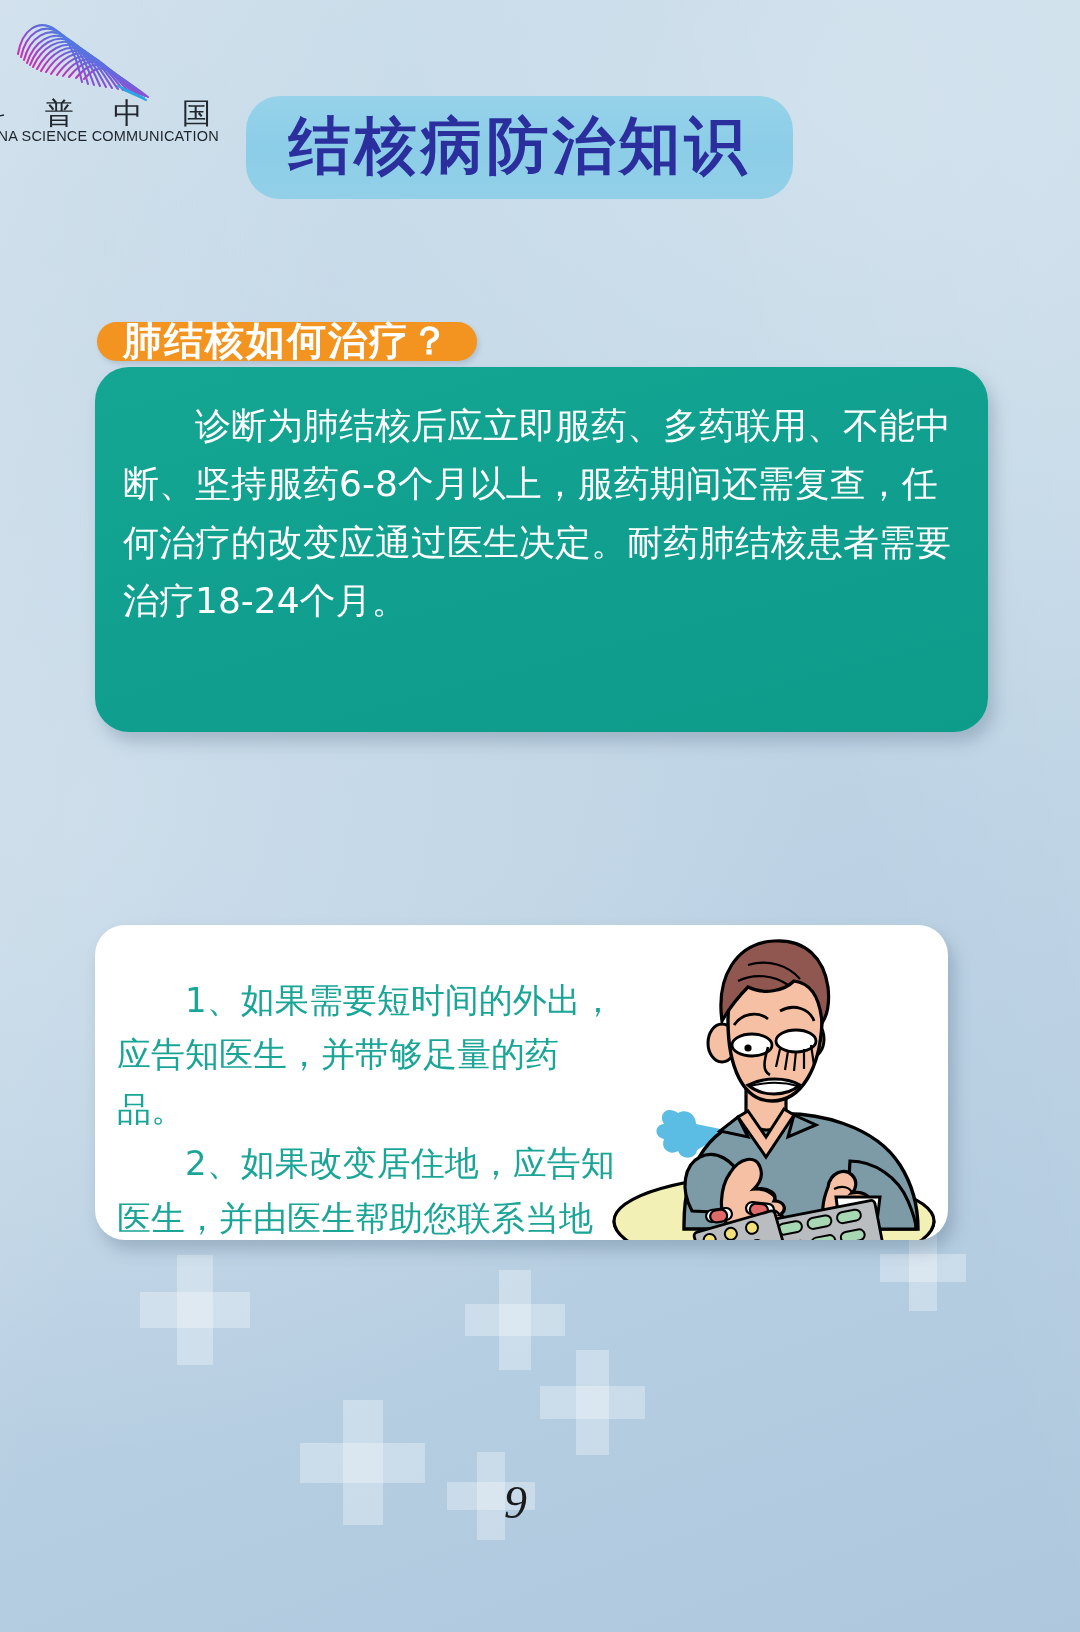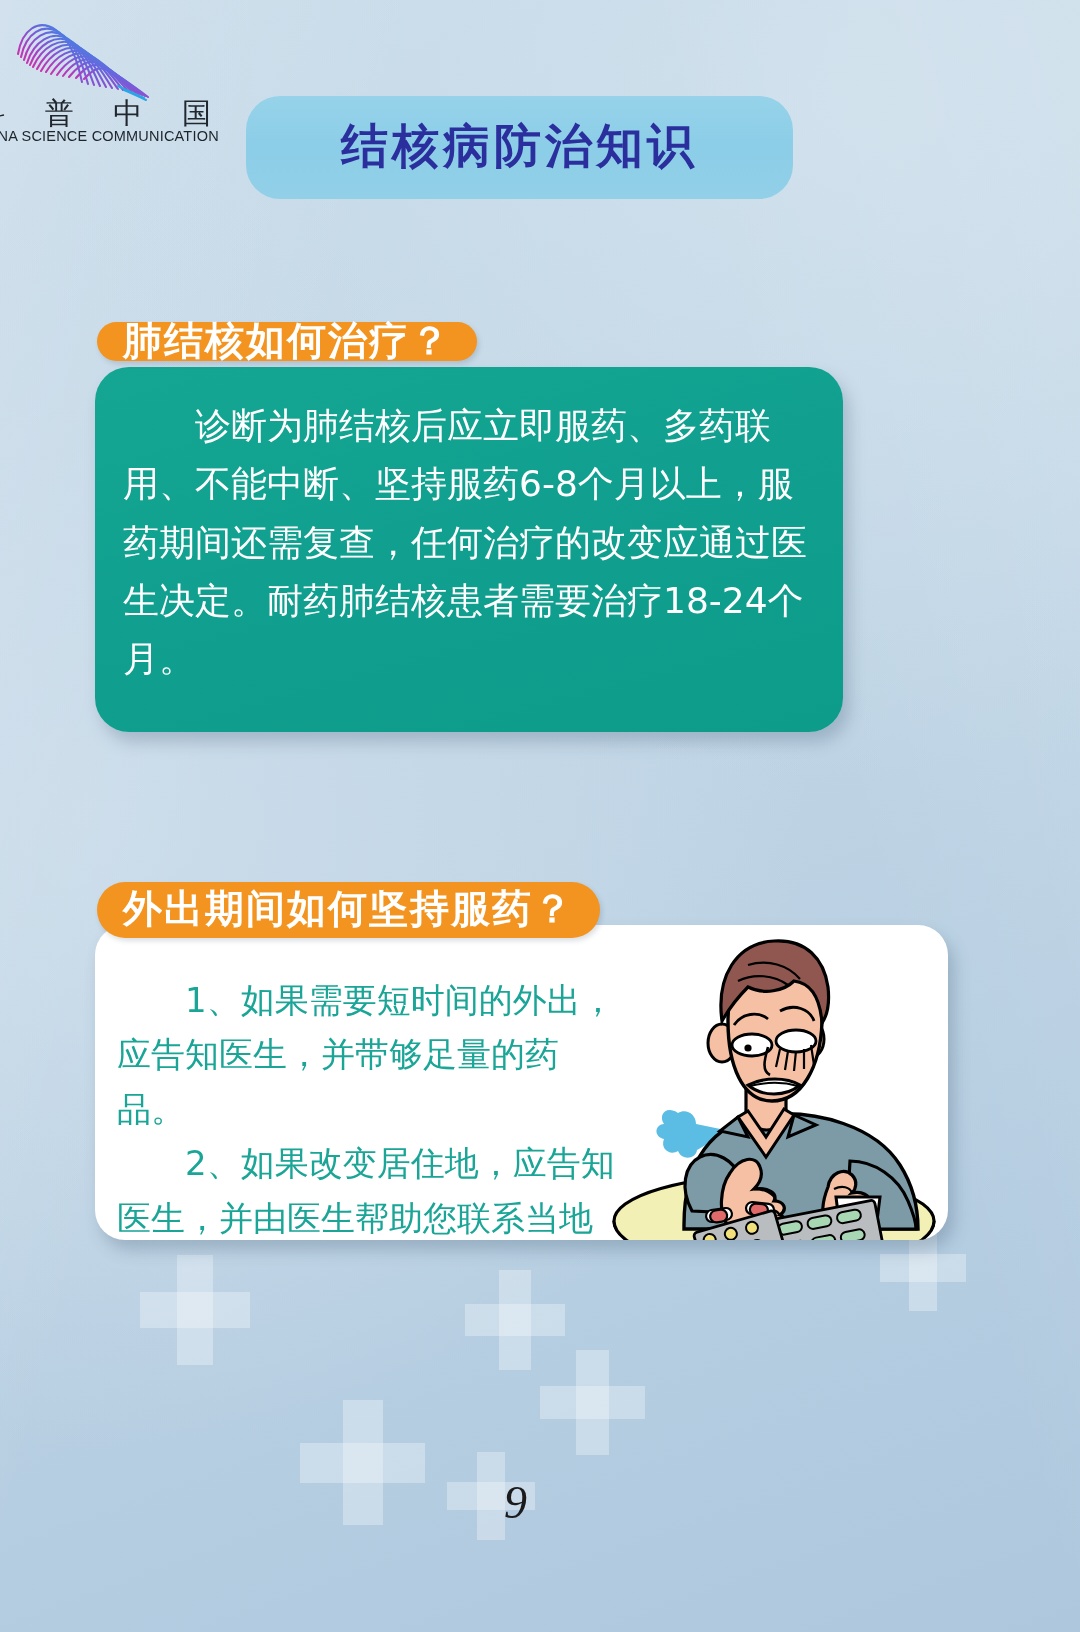--- a/index.html
+++ b/index.html
@@ -102,21 +102,21 @@
     top: 96px;
     width: 547px;
     height: 103px;
     background: linear-gradient(180deg, #96d3ea 0%, #8ccde7 50%, #92d0e8 100%);
     border-radius: 34px;
     display: flex;
     align-items: center;
     justify-content: center;
   }
   .title-text {
-    font-size: 47px;
+    font-size: 62px;
     font-weight: 700;
     color: #2b2f9e;
     letter-spacing: 4px;
     font-family: "DejaVu Sans", "Liberation Sans", sans-serif;
     line-height: 1;
     padding-bottom: 4px;
   }
 
   
   .badge {
@@ -142,21 +142,21 @@
   }
 
   #badge-treatment { left: 97px; top: 322px; height: 39px; }
   #badge-travel    { left: 97px; top: 882px; height: 56px; }
 
   
   .teal-panel {
     position: absolute;
     left: 95px;
     top: 367px;
-    width: 748px;
+    width: 893px;
     height: 365px;
     background: linear-gradient(165deg, #14a693 0%, #11a08f 45%, #0d9b8a 100%);
     border-radius: 34px;
     box-shadow: 6px 10px 16px rgba(70,95,120,0.28);
     padding: 30px 30px 22px 28px;
     z-index: 3;
   }
   .teal-text {
     color: #ffffff;
     font-size: 36px;
@@ -297,23 +297,20 @@
   <div class="badge" id="badge-treatment">
     <span class="badge-text">肺结核如何治疗？</span>
   </div>
 
   <div class="teal-panel">
     <div class="teal-text">
       <p>诊断为肺结核后应立即服药、多药联用、不能中断、坚持服药6-8个月以上，服药期间还需复查，任何治疗的改变应通过医生决定。耐药肺结核患者需要治疗18-24个月。</p>
     </div>
   </div>
 
-  <div class="badge" id="badge-travel">
-    <span class="badge-text">外出期间如何坚持服药？</span>
-  </div>
 
   <div class="white-card">
     <div class="card-body">
       <div class="card-text">
         <p>1、如果需要短时间的外出，应告知医生，并带够足量的药品。</p>
         <p>2、如果改变居住地，应告知医生，并由医生帮助您联系当地的结防机构，以便能够延续治疗。</p>
       </div>
     </div>
 
     <div class="illo">

